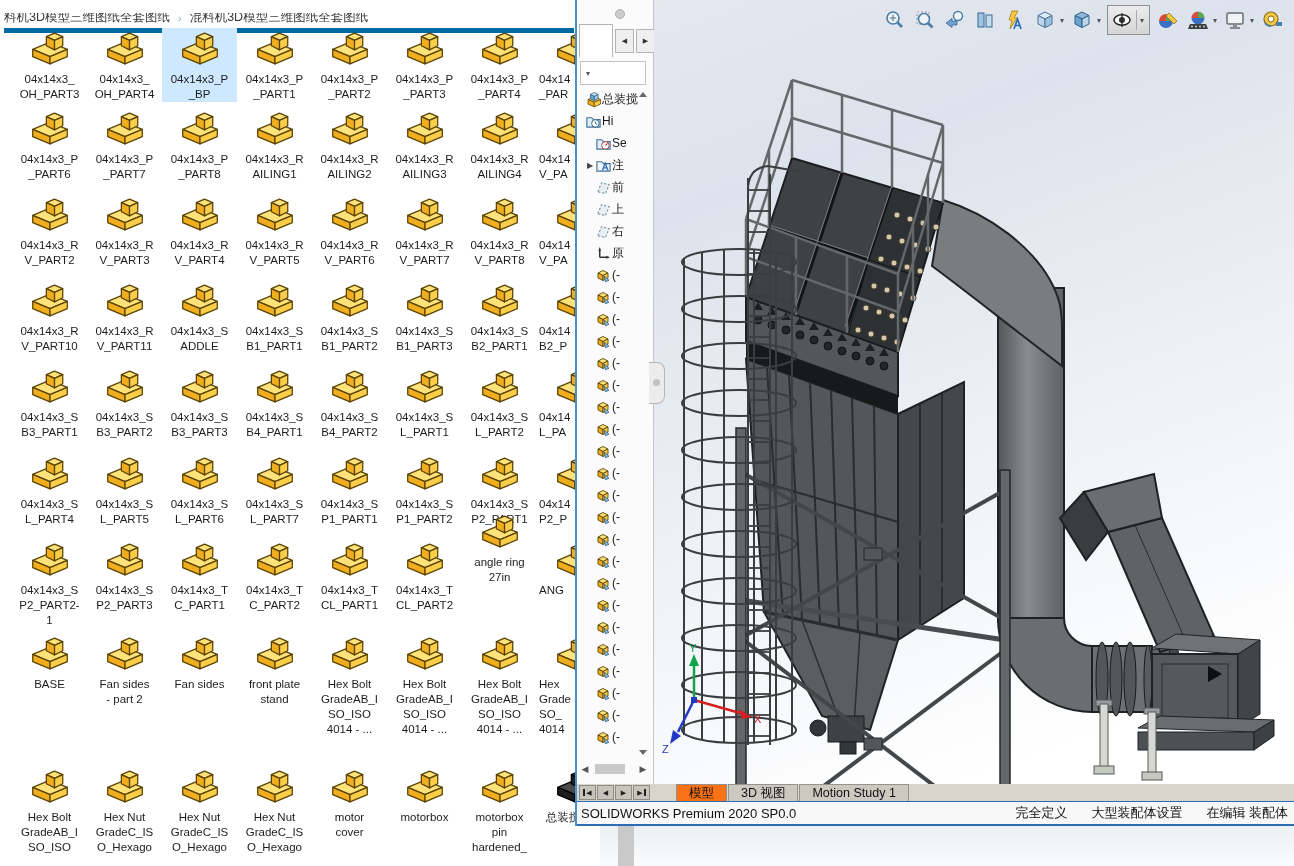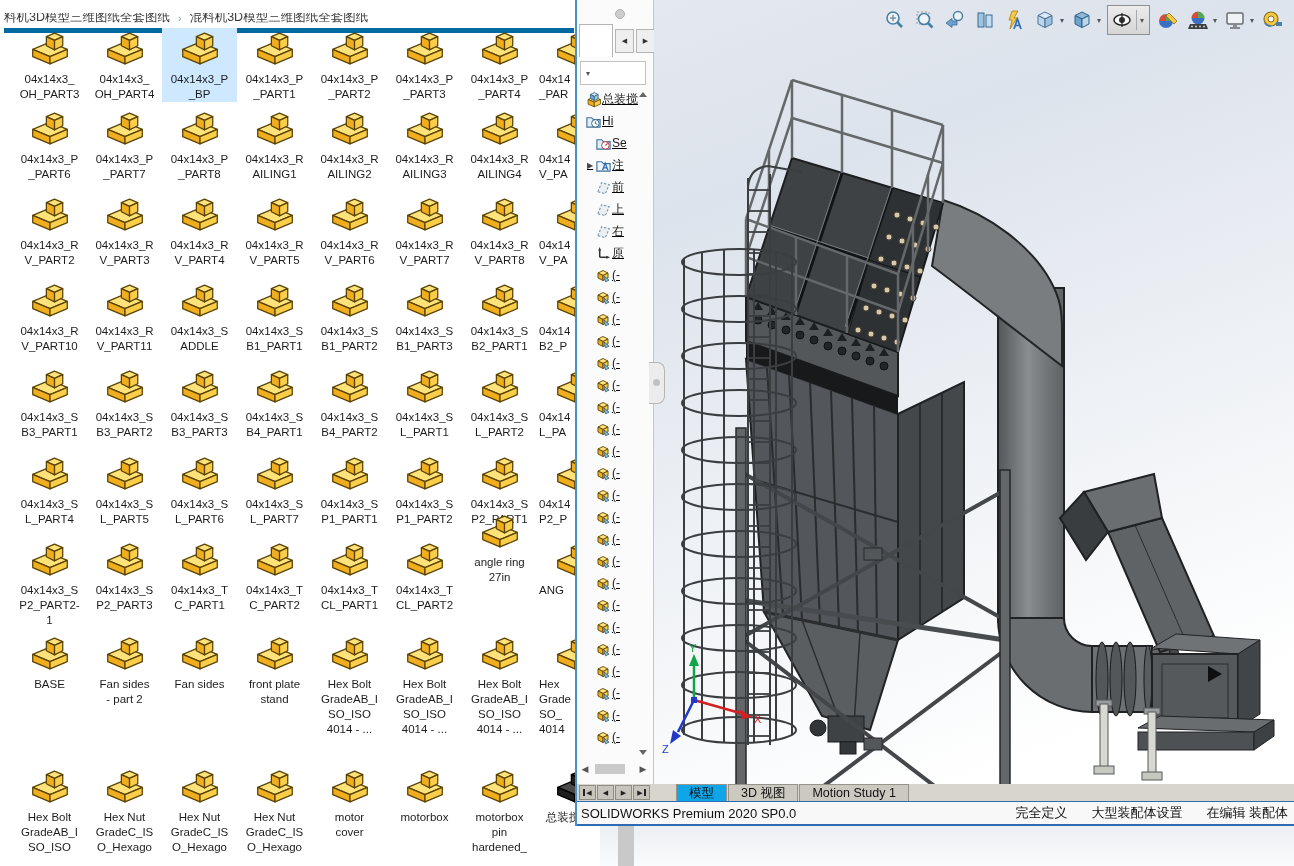--- a/index.html
+++ b/index.html
@@ -31,21 +31,21 @@
                  background:#cdcdcd;border:1px solid #b0b0b0;}
   .pm-tabs{position:absolute;left:2px;top:24px;height:34px;display:flex;align-items:flex-start;gap:2px;}
   .pm-tab{width:32px;height:32px;background:#fff;border:1px solid #b4b4b4;border-bottom:none;
           display:flex;align-items:center;justify-content:center;}
   .pm-arrow{width:17px;height:22px;margin-top:5px;background:#efefef;border:1px solid #b4b4b4;
             font-size:7px;color:#333;display:flex;align-items:center;justify-content:center;}
   .filter-row{position:absolute;left:3px;top:61px;width:66px;height:24px;background:#fff;
               border:1px solid #c2c2c2;display:flex;align-items:center;padding-left:3px;gap:2px;box-sizing:border-box;}
   .filter-row .caret{font-size:8px;color:#555;}
   .tree{position:absolute;left:0;top:88px;width:64px;}
-  .trow{height:22px;display:flex;align-items:center;gap:0;overflow:hidden;white-space:nowrap;text-decoration:underline;}
+  .trow{height:22px;display:flex;align-items:center;gap:0;overflow:hidden;white-space:nowrap;}
   .trow .exp{width:8px;font-size:8px;color:#444;flex:0 0 8px;}
   .trow .ticon{flex:0 0 17px;width:17px;height:17px;}
   .trow .ticon svg{display:block;width:17px;height:17px;}
   .trow .tlabel{font-size:12px;color:#1a1a1a;}
   .chev{position:absolute;left:62px;width:0;height:0;border-left:4px solid transparent;border-right:4px solid transparent;}
   .chev.up{top:92px;border-bottom:5px solid #666;}
   .chev.down{top:750px;border-top:5px solid #666;}
   .hscroll{position:absolute;left:2px;top:762px;width:70px;height:14px;display:flex;align-items:center;}
   .hscroll .arr{font-size:9px;color:#555;width:12px;text-align:center;}
   .hscroll .thumb{width:30px;height:10px;background:#c9c9c9;margin-left:4px;}
@@ -65,21 +65,21 @@
   .hud .pressed-group .caret{border-left:1px solid #aaa;padding:0 3px;height:20px;display:flex;align-items:center;margin-left:2px;}
   
   .tabbar{position:absolute;left:0;top:784px;width:100%;height:17px;background:#d8d5cd;
           border-bottom:1px solid #b9b6ae;display:flex;align-items:stretch;}
   .navbtns{display:flex;gap:1px;padding:1px 2px;}
   .navbtn{width:15px;background:#c7c4bc;border:1px solid #8f8c85;font-size:7px;color:#222;
           display:flex;align-items:center;justify-content:center;gap:1px;}
   .navbtn .bar{width:2px;height:7px;background:#222;}
   .doctab{padding:0 12px;font-size:12.5px;color:#111;display:flex;align-items:center;
           background:#ccc9c1;border:1px solid #96938c;border-bottom:none;margin-right:1px;}
-  .doctab.active{background:#0ea5e9;font-weight:400;}
+  .doctab.active{background:#f97316;font-weight:400;}
   
   .statusbar{position:absolute;left:0;top:801px;width:100%;height:25px;background:#f8f8f8;
              border-top:1px solid #2d6cb4;border-bottom:2px solid #2d6cb4;box-sizing:border-box;
              display:flex;align-items:center;font-size:13px;color:#111;}
   .statusbar .sleft{margin-left:4px;}
   .statusbar .sright{margin-left:auto;display:flex;gap:24px;margin-right:6px;}
 </style>
 </head>
 <body>
 

